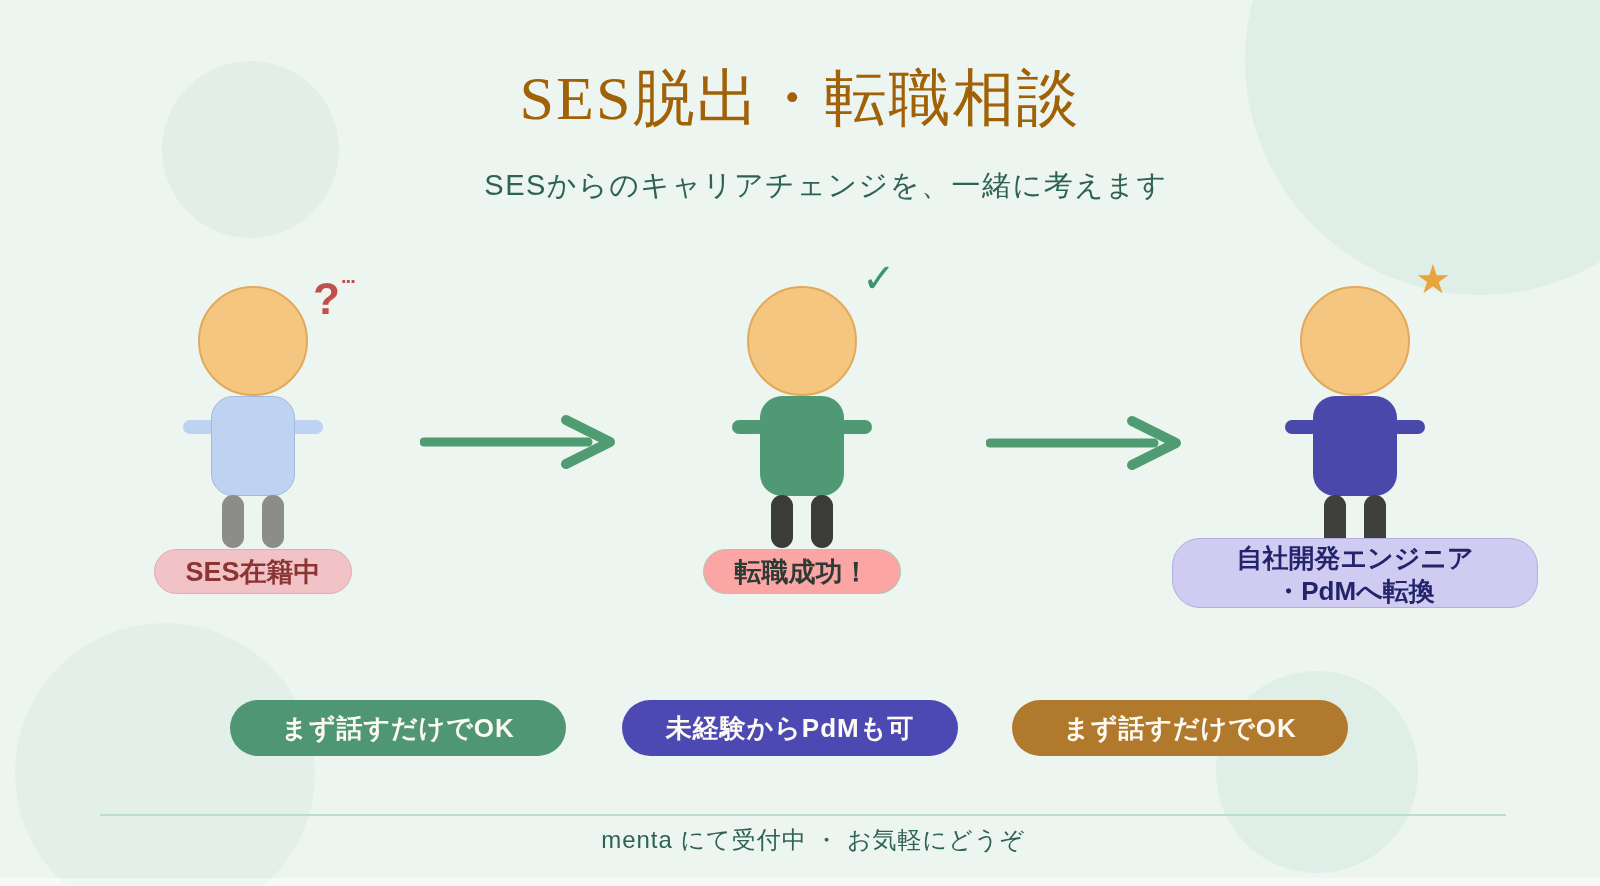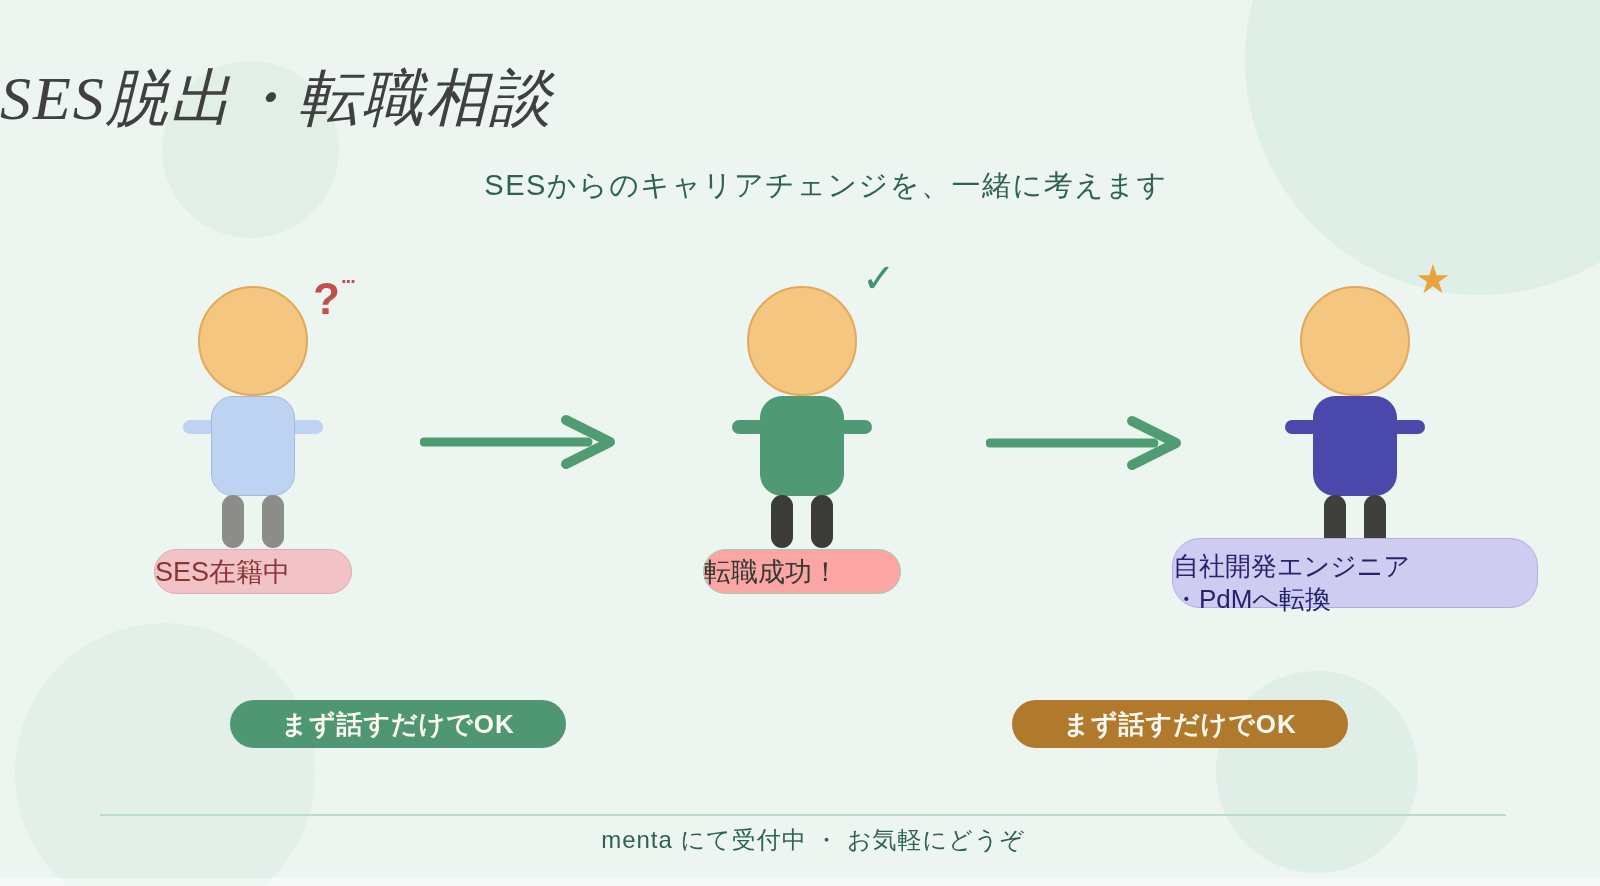--- a/index.html
+++ b/index.html
@@ -8,23 +8,23 @@
 
   
   .deco{position:absolute;border-radius:50%;}
   .deco-tl{left:162px;top:61px;width:177px;height:177px;background:#e1efe7;}
   .deco-tr{left:1245px;top:-175px;width:470px;height:470px;background:#dfeee6;}
   .deco-bl{left:15px;top:623px;width:300px;height:300px;background:#e2f0e9;}
   .deco-br{left:1216px;top:671px;width:202px;height:202px;background:#dfeee7;}
   .deco-strip{position:absolute;left:0;top:878px;width:1600px;height:8px;background:rgba(255,255,255,0.45);}
 
   
-  .title{position:absolute;left:0;top:56px;width:100%;margin:0;
+  .title{position:absolute;left:0;top:56px;width:100%;margin:0;text-align:center;
          font-family:"Liberation Serif","DejaVu Serif",serif;font-size:62px;font-weight:500;
-         color:#404040;letter-spacing:2px;font-style:italic;}
+         color:#a16207;letter-spacing:2px;}
   .subtitle{position:absolute;left:0;top:166px;width:100%;text-align:center;
             font-size:29px;font-weight:500;color:#2e6252;letter-spacing:1.5px;padding-left:26px;}
 
   
   .person{position:absolute;top:255px;width:180px;height:360px;}
   .p1{left:163px;} .p2{left:712px;} .p3{left:1265px;}
   .head{position:absolute;left:35px;top:31px;width:110px;height:110px;border-radius:50%;
         background:#f4c67f;border:2px solid #e2a95c;box-sizing:border-box;}
   .body-box{position:absolute;left:48px;top:141px;width:84px;height:100px;border-radius:22px;}
   .arm{position:absolute;top:165px;width:34px;height:14px;border-radius:8px;}
@@ -42,32 +42,32 @@
 
   
   .mark{position:absolute;left:150px;top:0;width:60px;}
   .mark-question{color:#c14f4b;font-size:44px;font-weight:700;line-height:44px;top:4px;}
   .mark-question .dots{font-size:20px;font-weight:700;letter-spacing:-2px;vertical-align:26px;margin-left:1px;}
   .mark-check{color:#3d9570;font-size:40px;font-weight:700;line-height:40px;top:3px;}
   .mark-star{color:#e9a43e;font-size:40px;line-height:40px;top:4px;}
 
   
   .badge{position:absolute;left:-9px;top:294px;width:198px;height:45px;border-radius:23px;
-         line-height:45px;font-size:27px;font-weight:400;box-sizing:border-box;}
+         text-align:center;line-height:45px;font-size:27px;font-weight:700;box-sizing:border-box;}
   .p1 .badge{background:#f1c3c6;color:#8a3433;border:1px solid #e3aab0;}
   .p2 .badge{background:#fca5a5;color:#2e3a33;border:1px solid #9ecfb4;}
   .p3 .badge{left:-93px;top:283px;width:366px;height:70px;border-radius:28px;line-height:33px;
-             padding-top:11px;font-size:26px;background:#cfcbf1;color:#24246d;border:1px solid #b4addf;}
+             padding-top:3px;font-size:26px;background:#cfcbf1;color:#24246d;border:1px solid #b4addf;}
 
   
   .arrow{position:absolute;width:200px;height:60px;}
   .arrow1{left:420px;top:412px;} .arrow2{left:986px;top:413px;}
 
   
-  .tag{position:absolute;top:700px;width:336px;height:48px;border-radius:29px;
+  .tag{position:absolute;top:700px;width:336px;height:56px;border-radius:29px;
        display:flex;align-items:center;justify-content:center;
        color:#fcfaf3;font-size:26px;font-weight:600;letter-spacing:1px;}
   .tag1{left:230px;background:#4f9672;}
   .tag2{left:622px;background:#4d49b3;}
   .tag3{left:1012px;background:#b1792c;}
 
   
   .footer-line{position:absolute;left:100px;top:814px;width:1406px;height:2px;background:#bcdccd;}
   .footer-note{position:absolute;left:0;top:824px;width:100%;text-align:center;
                font-size:24px;color:#2e6354;letter-spacing:1px;margin-left:13px;}
@@ -126,18 +126,19 @@
     <div class="body-box"></div>
     <div class="leg leg-l"></div>
     <div class="leg leg-r"></div>
     <div class="badge">
       <div>自社開発エンジニア</div>
       <div>・PdMへ転換</div>
     </div>
   </div>
 
   <div class="tag tag1">まず話すだけでOK</div>
+  <div class="tag tag2">未経験からPdMも可</div>
   <div class="tag tag3">まず話すだけでOK</div>
 
   <div class="footer-line"></div>
   <div class="footer-note">menta にて受付中 ・ お気軽にどうぞ</div>
 
 </div>
 
 </body></html>

